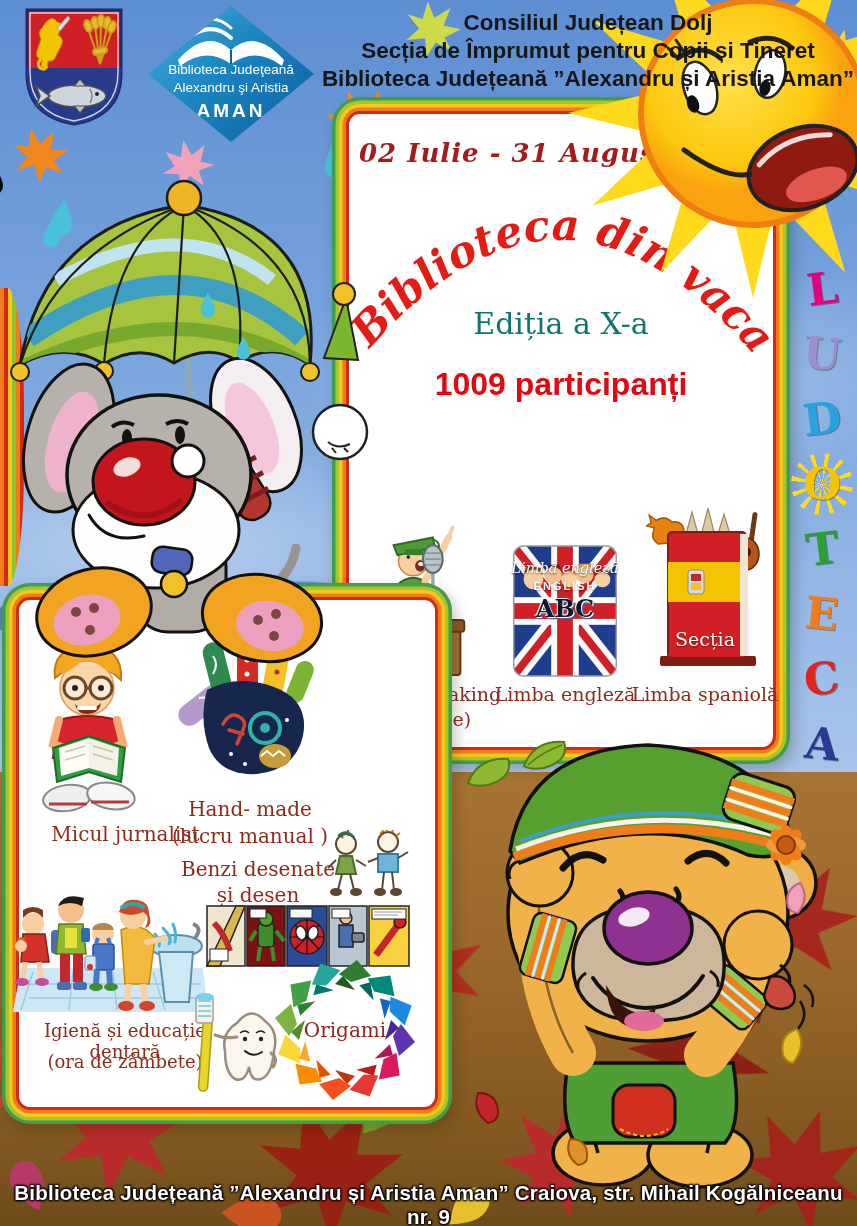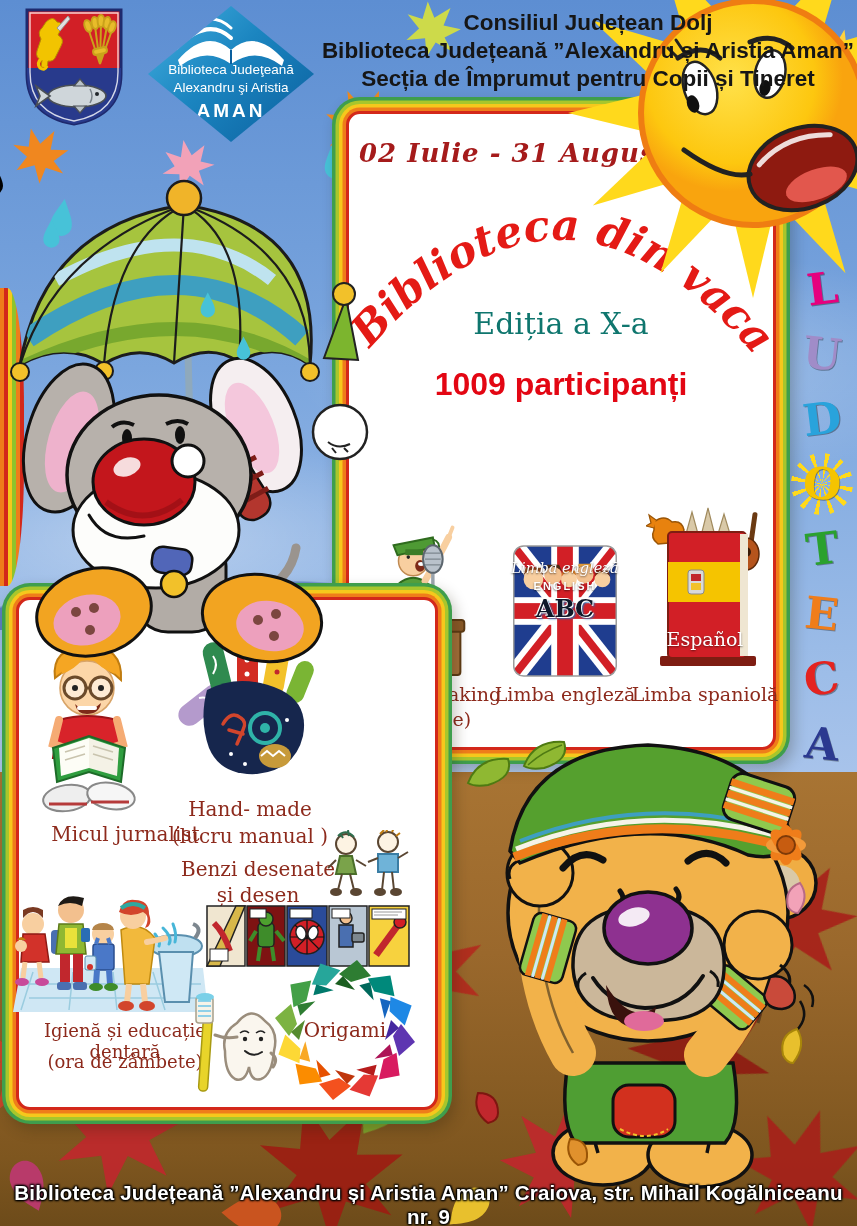--- a/index.html
+++ b/index.html
@@ -148,22 +148,22 @@
       <use href="#lf2" fill="#c9541f" transform="translate(250,430) scale(1.6) rotate(70)"></use>
       <use href="#lf2" fill="#b83a6a" transform="translate(20,420) scale(1.4) rotate(-45)"></use>
       <use href="#lf2" fill="#e8c02d" transform="translate(460,430) scale(1.3) rotate(25)"></use>
     </svg>
   </div>
 
   <div id="edge-stripes" class="abs deco"></div>
 
   <div id="header-block" class="abs">
     <div>Consiliul Județean Dolj</div>
+    <div>Secția de Împrumut pentru Copii și Tineret</div>
     <div>Biblioteca Județeană ”Alexandru și Aristia Aman”</div>
-    <div>Secția de Împrumut pentru Copii și Tineret</div>
   </div>
 
   <svg id="coat-of-arms" class="abs" viewBox="0 0 104 122">
     <path d="M5,4 H99 V68 Q99,110 52,118 Q5,110 5,68 Z" fill="#d21f26" stroke="#1e2a6e" stroke-width="3"></path>
     <path d="M5,62 H99 V68 Q99,110 52,118 Q5,110 5,68 Z" fill="#283a8c"></path>
     <path d="M8,7 H96 V66 Q96,107 52,115 Q8,107 8,66 Z" fill="none" stroke="#fff" stroke-width="1.4" opacity=".8"></path>
     <g fill="#f2c400" stroke="#b88a00" stroke-width="1">
       <path d="M24,16 q7,-7 11,0 q6,0 4,7 l-3,6 q7,4 3,11 l-5,10 q-2,6 -8,5 l-1,7 -6,-1 1,-7 q-7,-2 -5,-9 l4,-12 q-4,-7 1,-11 z"></path>
       <path d="M35,22 l11,-12 2,3 -10,12 z" fill="#e0e0e0" stroke="#999"></path>
       <path d="M20,52 q-6,5 -2,10 q5,3 7,-2" fill="none" stroke="#f2c400" stroke-width="3"></path>
@@ -366,21 +366,21 @@
                 <rect x="22" y="26" width="78" height="126" rx="4" fill="#d21f26" stroke="#7e1d12" stroke-width="2"></rect>
                 <rect x="94" y="28" width="8" height="122" fill="#efe6d2"></rect>
                 <rect x="22" y="56" width="72" height="40" fill="#f5c400"></rect>
                 <g transform="translate(50,76)">
                   <rect x="-8" y="-12" width="16" height="24" rx="3" fill="#d9d9d9" stroke="#8a8a8a"></rect>
                   <rect x="-5" y="-8" width="10" height="7" fill="#c1272d"></rect>
                   <rect x="-5" y="1" width="10" height="7" fill="#f2c12a"></rect>
                 </g>
               </g>
             </svg>
-            <div class="flag-overlay" id="espanol">Español</div>
+            <div class="flag-overlay" id="espanol">Secția</div>
           </div>
           <div class="caption">Limba spaniolă</div>
         </div>
       </div>
     </div>
   </div>
 
   <div id="activities-panel" class="abs frame">
     <div class="panel-content">
 

